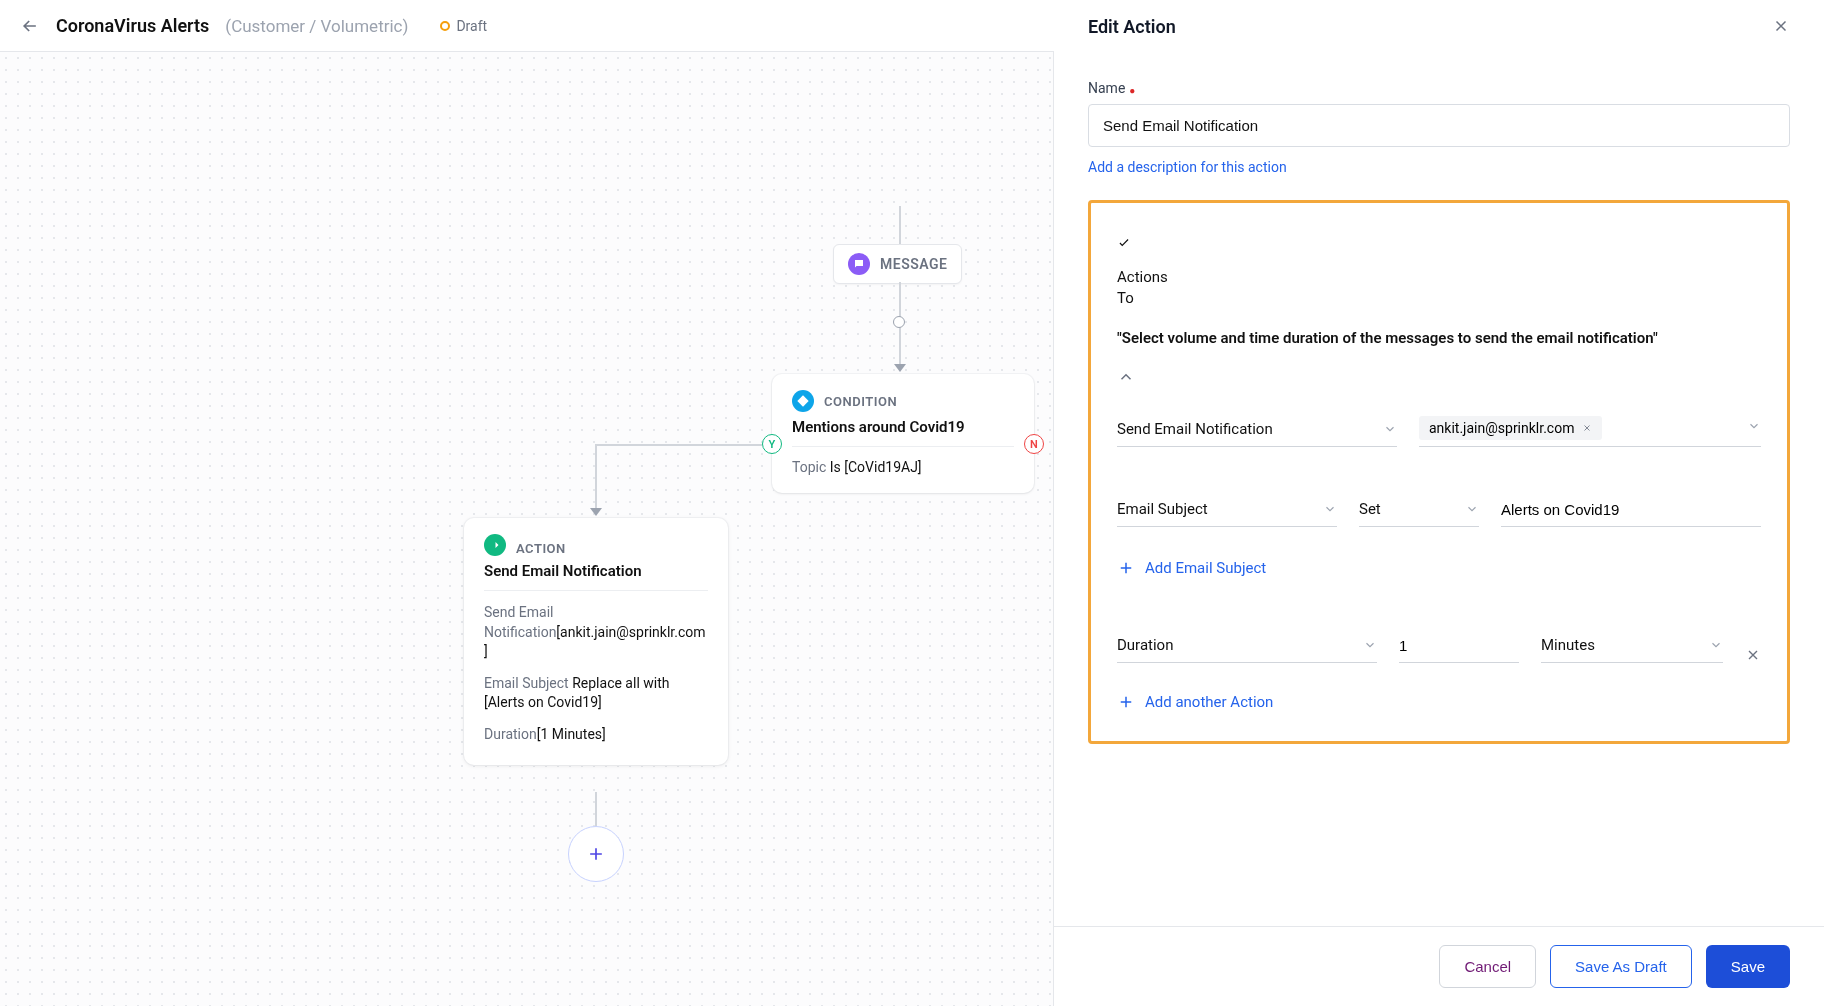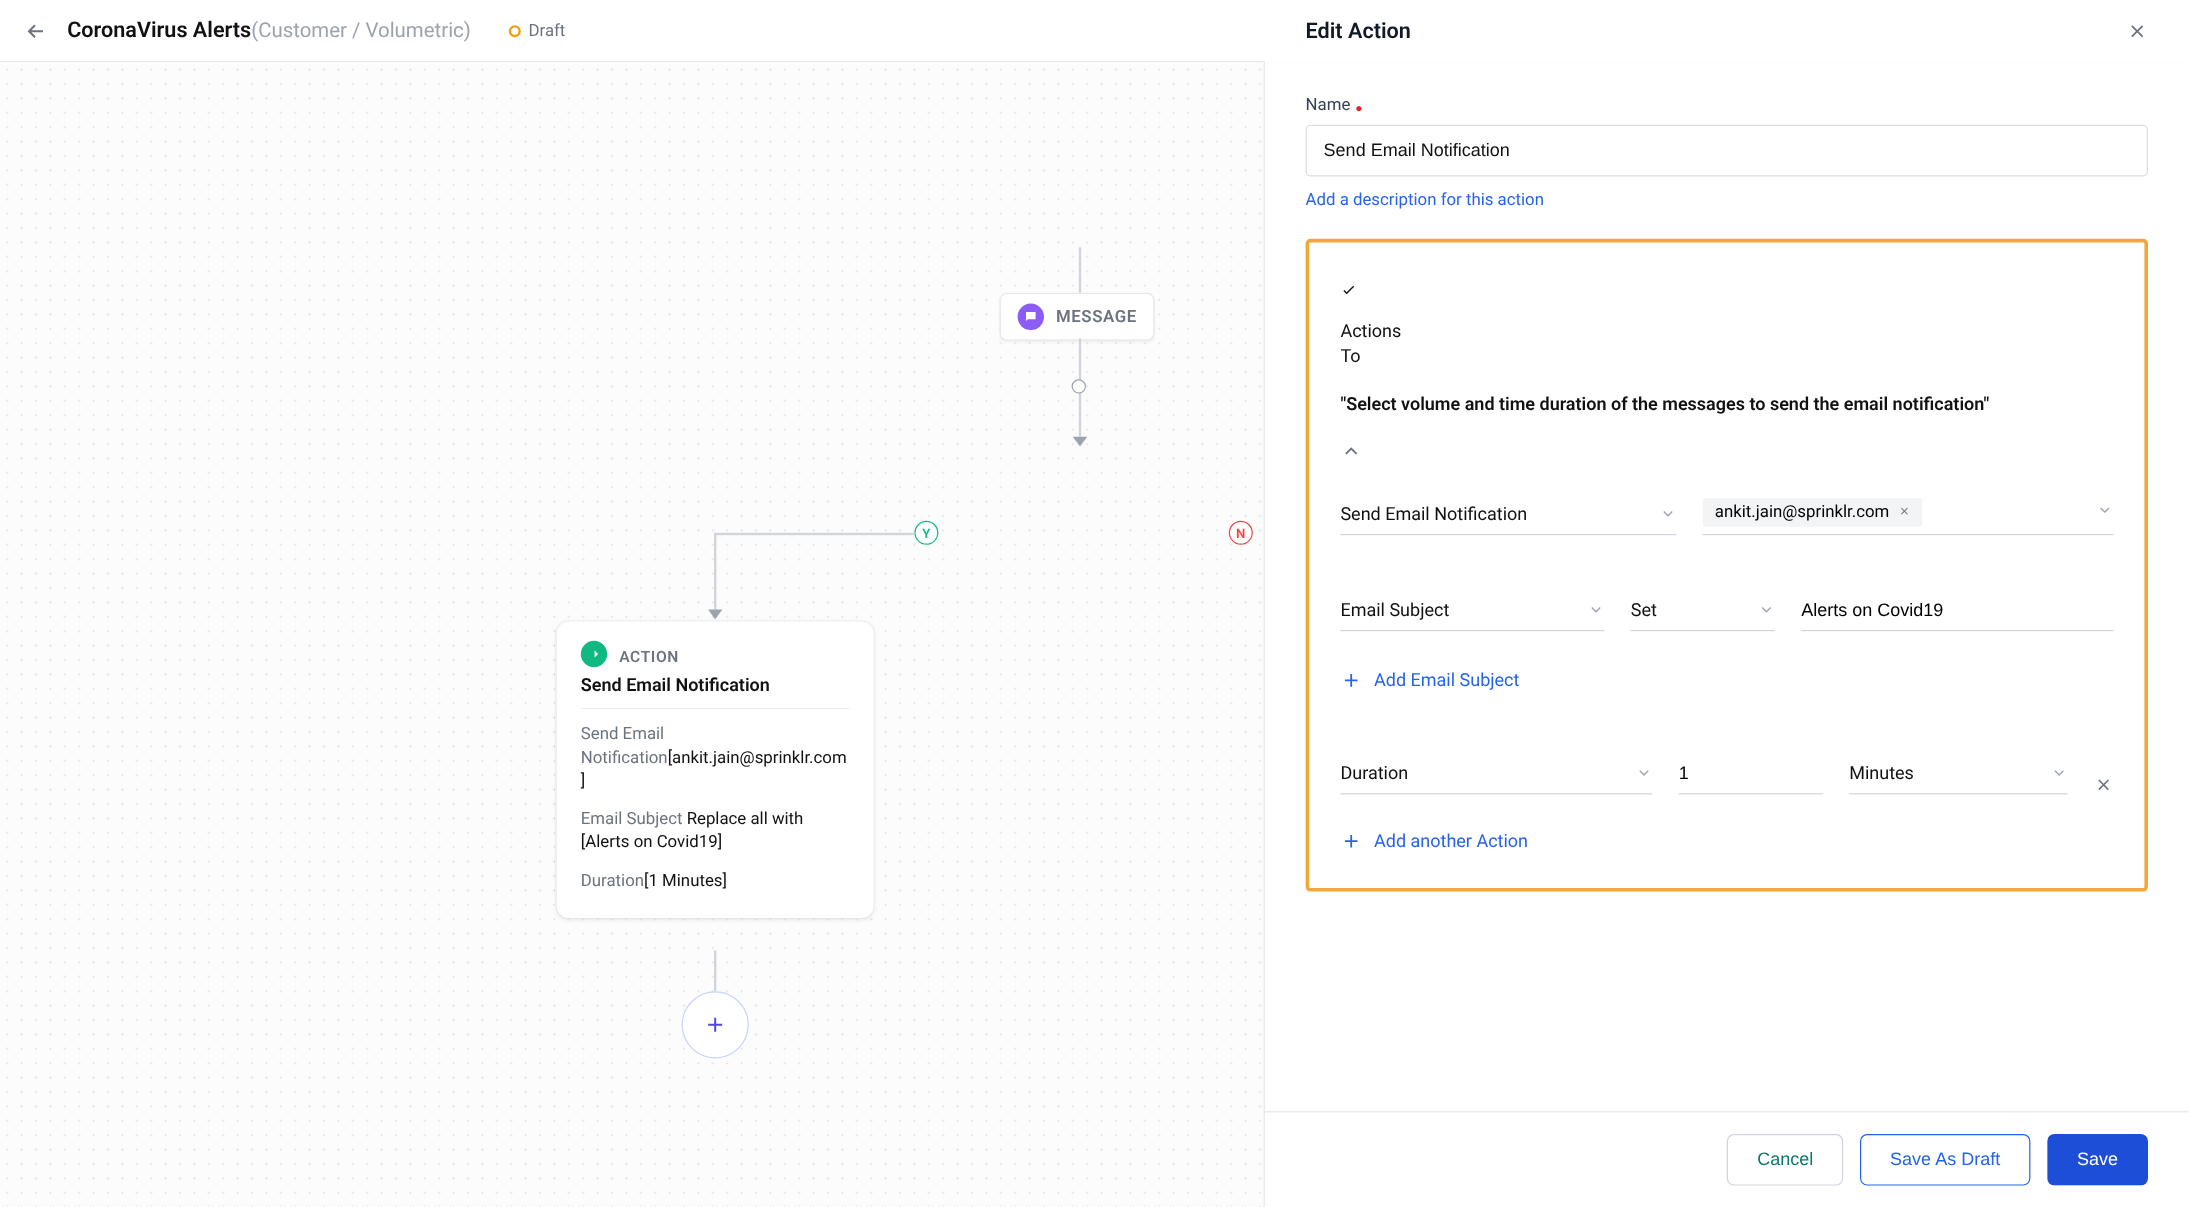--- a/index.html
+++ b/index.html
@@ -25,21 +25,21 @@
     width: 20px; height: 20px;
     display: flex; align-items: center; justify-content: center;
     cursor: pointer; color: #6b7280;
   }
   .page-title {
     font-size: 18px;
     font-weight: 600;
     color: #111;
     display: flex;
     align-items: baseline;
-    gap: 0;
+    gap: 16px;
     justify-content: flex-end;
   }
   .page-title .sub {
     font-weight: 400;
     color: #9ca3af;
     font-size: 17px;
   }
   .draft-badge {
     display: flex;
     align-items: center;
@@ -334,21 +334,21 @@
     display:flex;justify-content:flex-end;gap:14px;
   }
   .btn {
     border-radius:6px;
     padding: 12px 24px;
     font-size:15px;
     font-weight:500;
     cursor:pointer;
     border:1px solid transparent;
   }
-  .btn-secondary { background:#fff;border-color:#d1d5db;color:#0f766e; }
+  .btn-secondary { background:#fff;border-color:#d1d5db;color:#701a75; }
   .btn-outline-primary { background:#fff;border-color:#2563eb;color:#2563eb; }
   .btn-primary { background:#1d4ed8;color:#fff; }
 
 </style>
 </head>
 <body>
 
 <div class="header">
   <div class="back-arrow">
     <svg viewBox="0 0 24 24" fill="none" stroke="currentColor" stroke-width="2">
@@ -388,20 +388,32 @@
               <path d="M4 4h16v12H7l-3 3z"></path>
             </svg>
         </span>
         <span class="lbl">MESSAGE</span>
       </div>
 
       <div class="line-v" style="top:230px;left:899px;height:82px;"></div>
       <div class="small-circle" style="top:264px;left:893px;"></div>
       <div class="arrow-down" style="top:312px;left:894px;"></div>
 
+      <div class="condition-card">
+        <div class="hdr">
+          <span class="cond-icon"></span>
+          <span>CONDITION</span>
+        </div>
+        <h4>Mentions around Covid19</h4>
+        <hr>
+        <div class="detail">
+          <span>Topic</span>
+          <b> </b><span class="val" style="color:#111">Is [CoVid19AJ]</span>
+        </div>
+      </div>
 
       <div class="yn-dot y-dot">
           <span>Y</span>
         </div>
       <div class="yn-dot n-dot">
           <span>N</span>
         </div>
 
       <div class="line-h" style="top:392px;left:596px;width:166px;"></div>
       <div class="line-v" style="top:392px;left:595px;height:64px;"></div>

